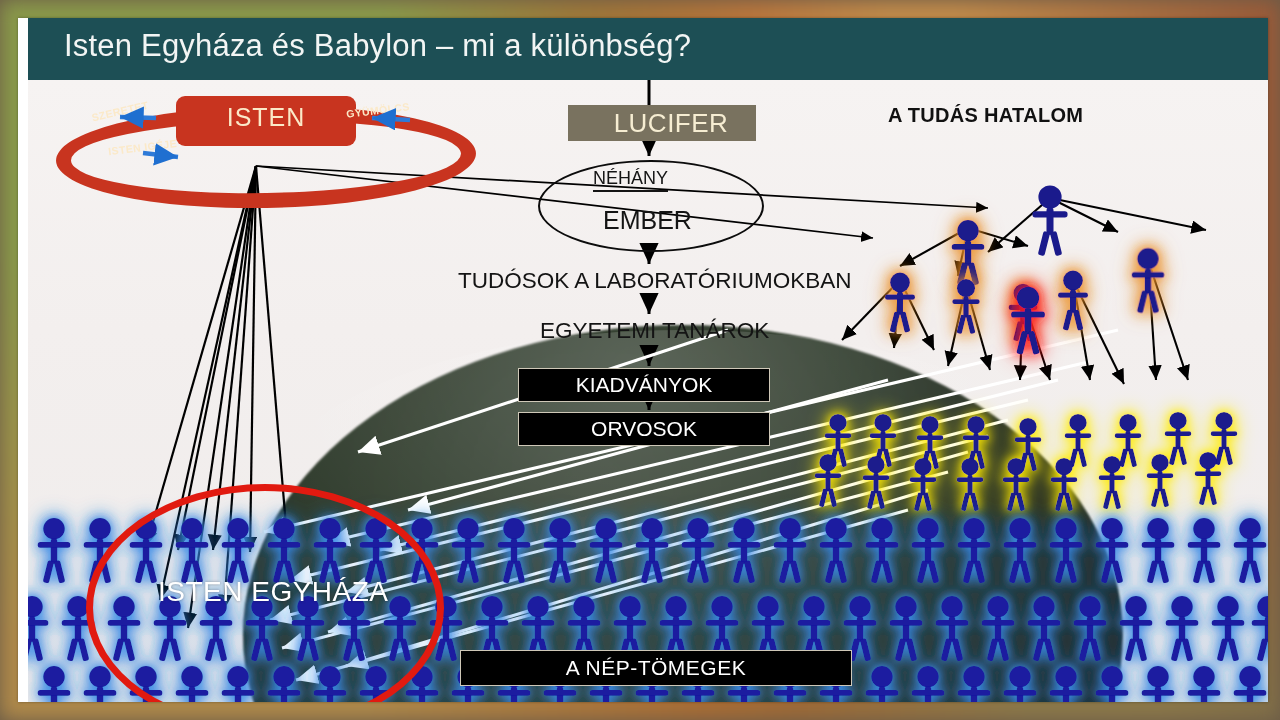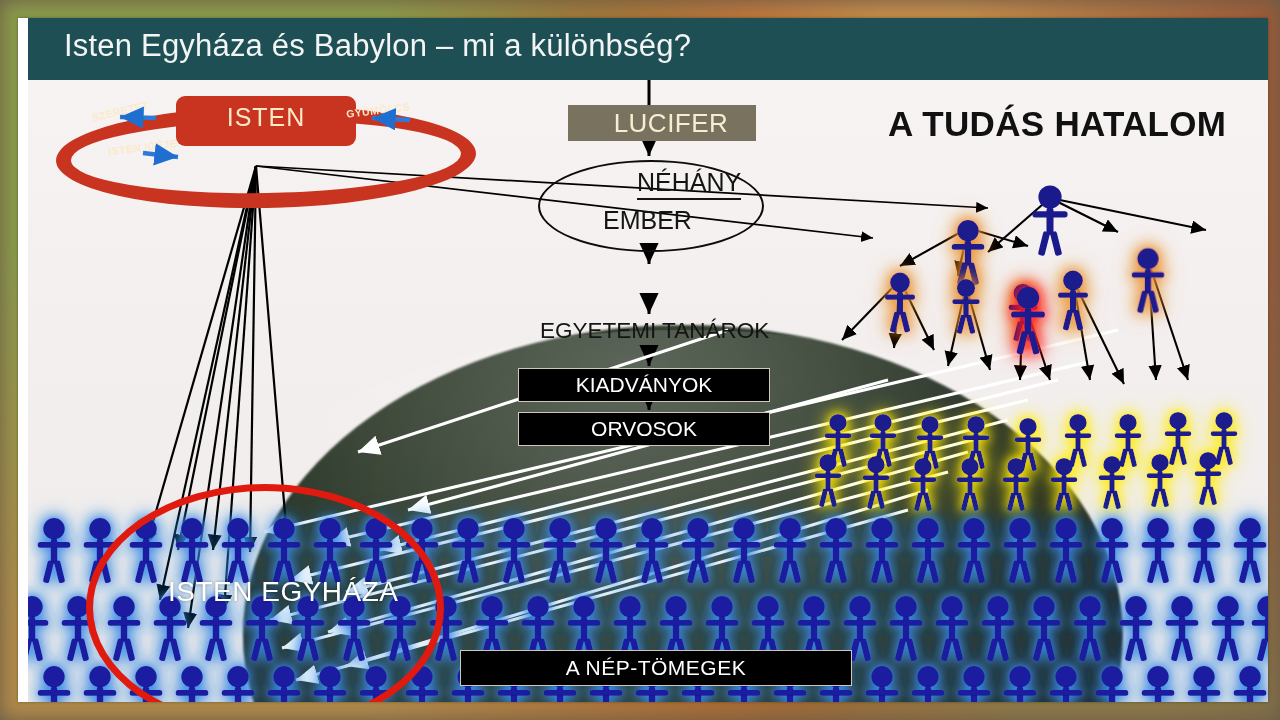--- a/index.html
+++ b/index.html
@@ -92,32 +92,32 @@
     background:#79725f;
     padding-left:18px;
   }
   .lucifer-box span{
     display:block;text-align:center;line-height:36px;color:#f6edd2;font-size:26px;letter-spacing:.5px;
   }
 
   
   .tudas{
     position:absolute;left:860px;top:24px;color:#111;
-    font-size:35px;font-weight:700;letter-spacing:.3px;white-space:nowrap;
+    font-size:20px;font-weight:700;letter-spacing:.3px;white-space:nowrap;
   }
 
   
   .ellipse-nehany{
     position:absolute;left:510px;top:80px;width:222px;height:88px;
     border:2.2px solid #0c0c0c;border-radius:50%;background:transparent;
   }
   .chain-txt{
     position:absolute;color:#141414;white-space:nowrap;text-align:center;
   }
-  .t-nehany{left:565px;top:88px;font-size:25px;border-bottom:2px solid #141414;padding-bottom:1px;margin-left:44px;}
+  .t-nehany{left:565px;top:88px;font-size:18px;border-bottom:2px solid #141414;padding-bottom:1px;}
   .t-ember {left:575px;top:126px;font-size:25px;}
   .t-tudosok{left:430px;top:188px;font-size:22.5px;}
   .t-egyetemi{left:512px;top:238px;font-size:22.5px;text-align:right;}
 
   .blackbox{
     position:absolute;background:#000;border:1px solid #cfc8b8;
   }
   .blackbox span{
     display:block;text-align:center;color:#fff;white-space:nowrap;
   }
@@ -127,21 +127,21 @@
   .bb-orv span{line-height:32px;font-size:21px;}
   .bb-nep {left:420px;top:570px;width:390px;height:34px;margin-left:12px;}
   .bb-nep span{line-height:34px;font-size:21px;letter-spacing:.5px;}
 
   
   .egyhaza-ellipse{
     position:absolute;left:58px;top:404px;width:344px;height:234px;
     border:7px solid #e11a10;border-radius:50%;
   }
   .egyhaza-lbl{
-    position:absolute;left:140px;top:496px;color:#fff;font-size:28px;letter-spacing:.5px;
+    position:absolute;left:130px;top:496px;color:#fff;font-size:28px;letter-spacing:.5px;
     text-shadow:0 0 3px rgba(0,0,0,.35);white-space:nowrap;
   }
 
   svg.lines{position:absolute;left:0;top:0;width:1240px;height:622px;pointer-events:none;}
 </style>
 </head>
 <body>
 
 <div id="stage">
   <div class="backdrop"></div>
@@ -410,20 +410,21 @@
 
       <div class="lucifer-box">
         <span>LUCIFER</span>
       </div>
 
       <div class="tudas">A TUDÁS HATALOM</div>
 
       <div class="ellipse-nehany"></div>
       <div class="chain-txt t-nehany">NÉHÁNY</div>
       <div class="chain-txt t-ember">EMBER</div>
+      <div class="chain-txt t-tudosok">TUDÓSOK  A LABORATÓRIUMOKBAN</div>
       <div class="chain-txt t-egyetemi">EGYETEMI TANÁROK</div>
 
       <div class="blackbox bb-orv">
         <span>ORVOSOK</span>
       </div>
       <div class="blackbox bb-kiad">
         <span>KIADVÁNYOK</span>
       </div>
 
       <div class="egyhaza-ellipse"></div>

